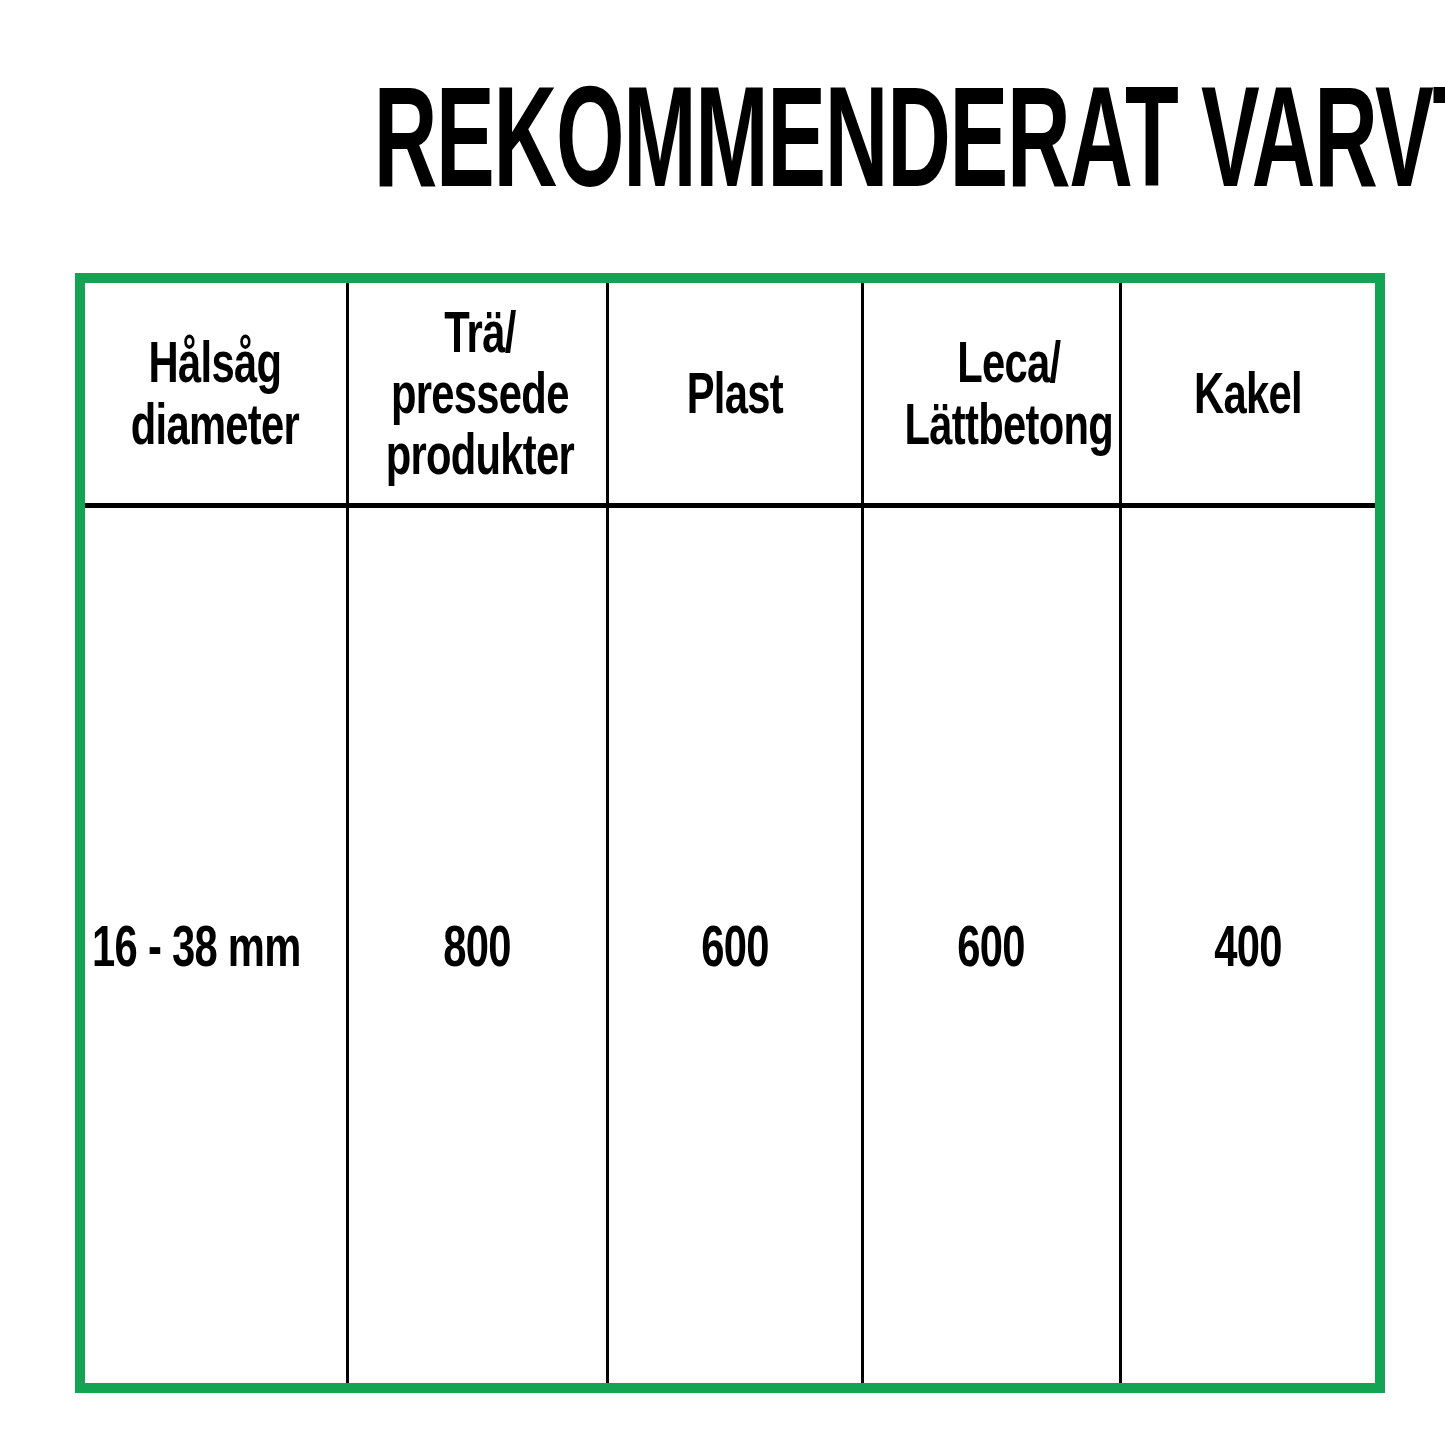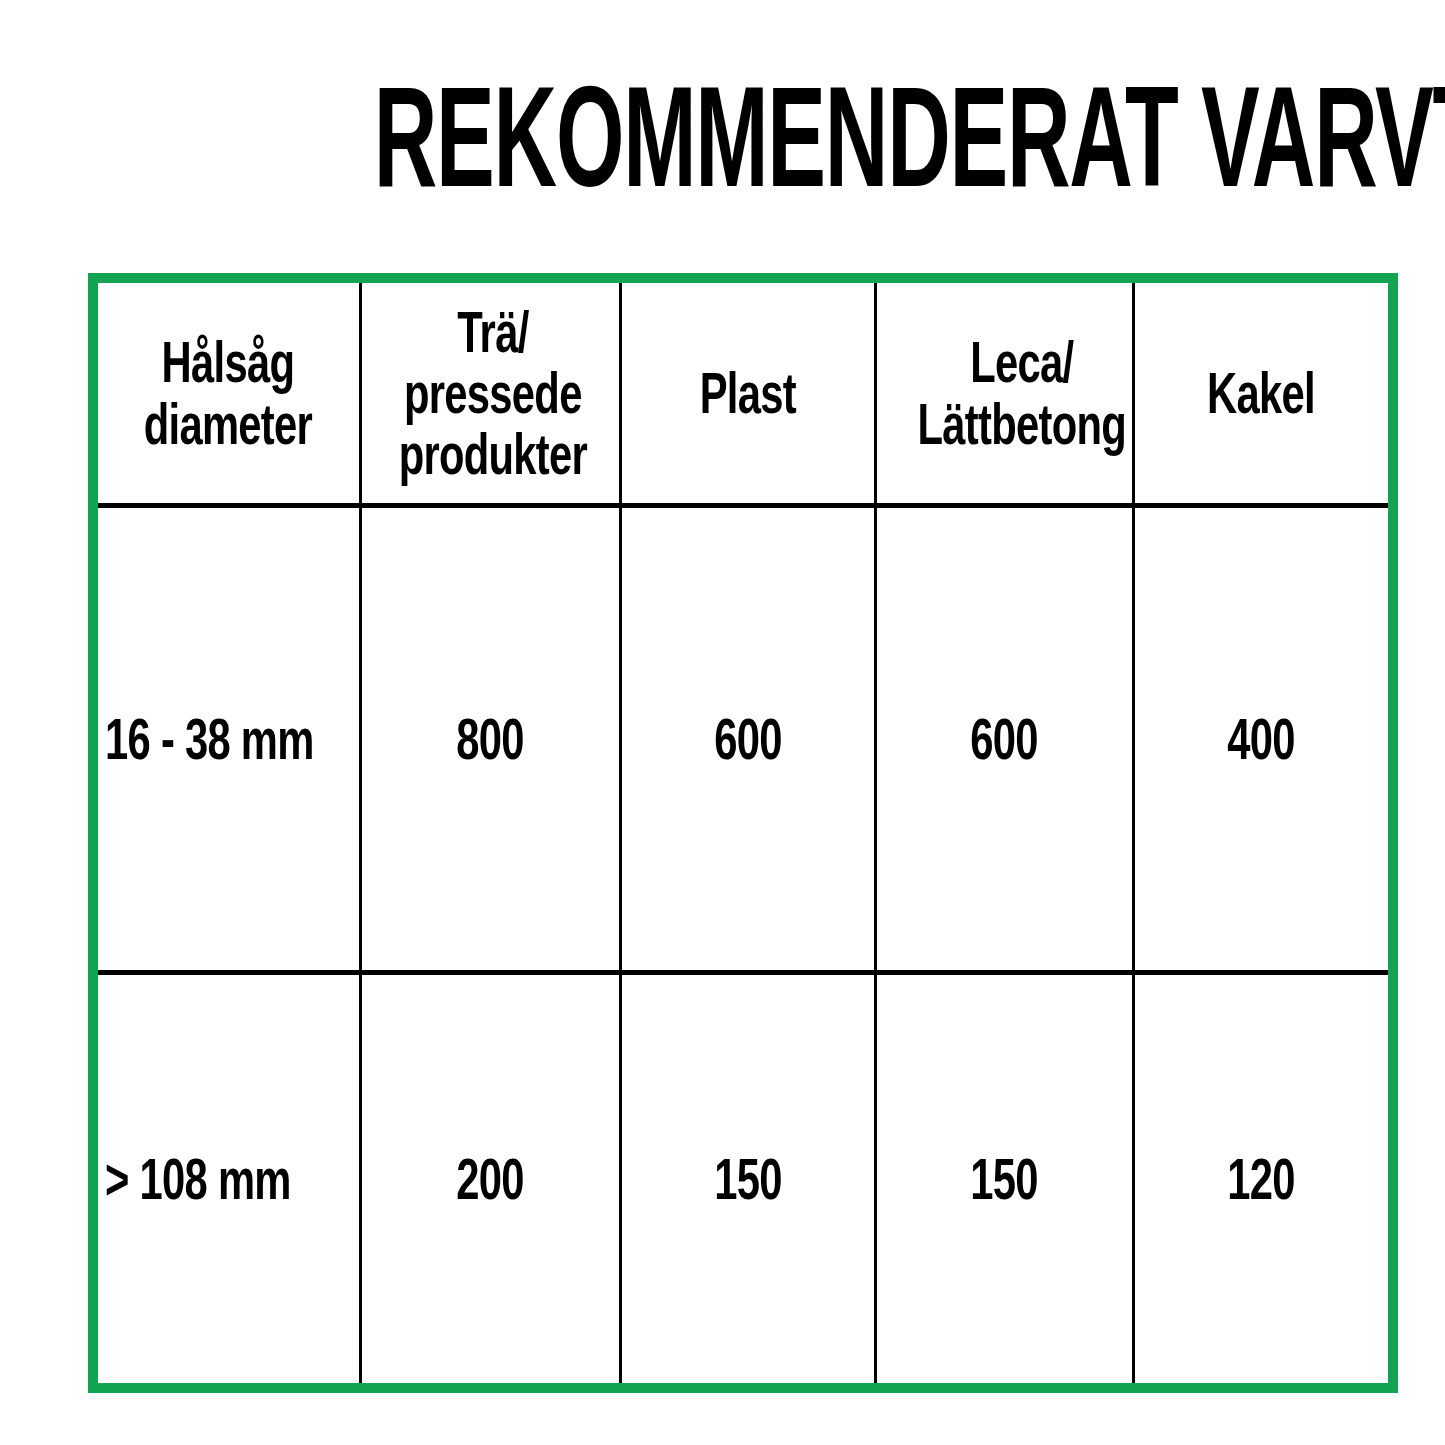--- a/index.html
+++ b/index.html
@@ -29,21 +29,21 @@
     font-size: 142px;
     font-weight: 700;
     letter-spacing: -2px;
     transform: scaleX(0.62);
     transform-origin: center center;
   }
 
   
   .table-wrap {
     position: absolute;
-    left: 88px;
+    left: 75px;
     top: 273px;
     width: 1310px;
     height: 1120px;
     box-sizing: border-box;
     border: 10px solid #12A453;
     background: #fff;
   }
   table.rpm {
     border-collapse: collapse;
     table-layout: fixed;
@@ -120,24 +120,17 @@
         </tr>
       </thead>
       <tbody>
         <tr class="row">
           <td class="label-cell"><span class="cond">16 - 38 mm</span></td>
           <td><span class="cond">800</span></td>
           <td><span class="cond">600</span></td>
           <td><span class="cond">600</span></td>
           <td><span class="cond">400</span></td>
         </tr>
-        <tr class="row-last">
-          <td class="label-cell"><span class="cond">&gt; 108 mm</span></td>
-          <td><span class="cond">200</span></td>
-          <td><span class="cond">150</span></td>
-          <td><span class="cond">150</span></td>
-          <td><span class="cond">120</span></td>
-        </tr>
       </tbody>
     </table>
   </div>
 
 </div>
 
 </body></html>

